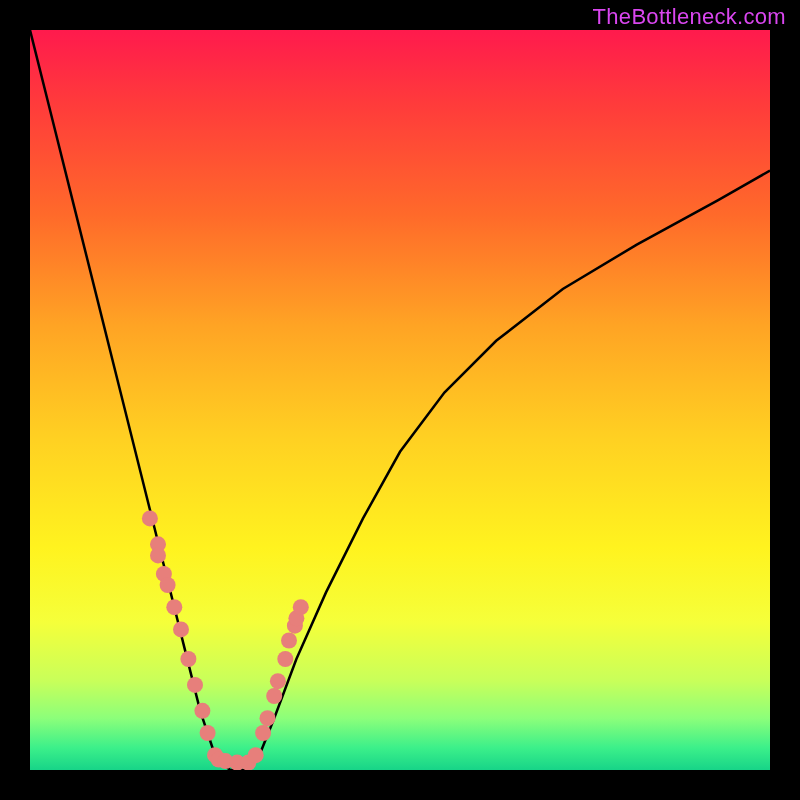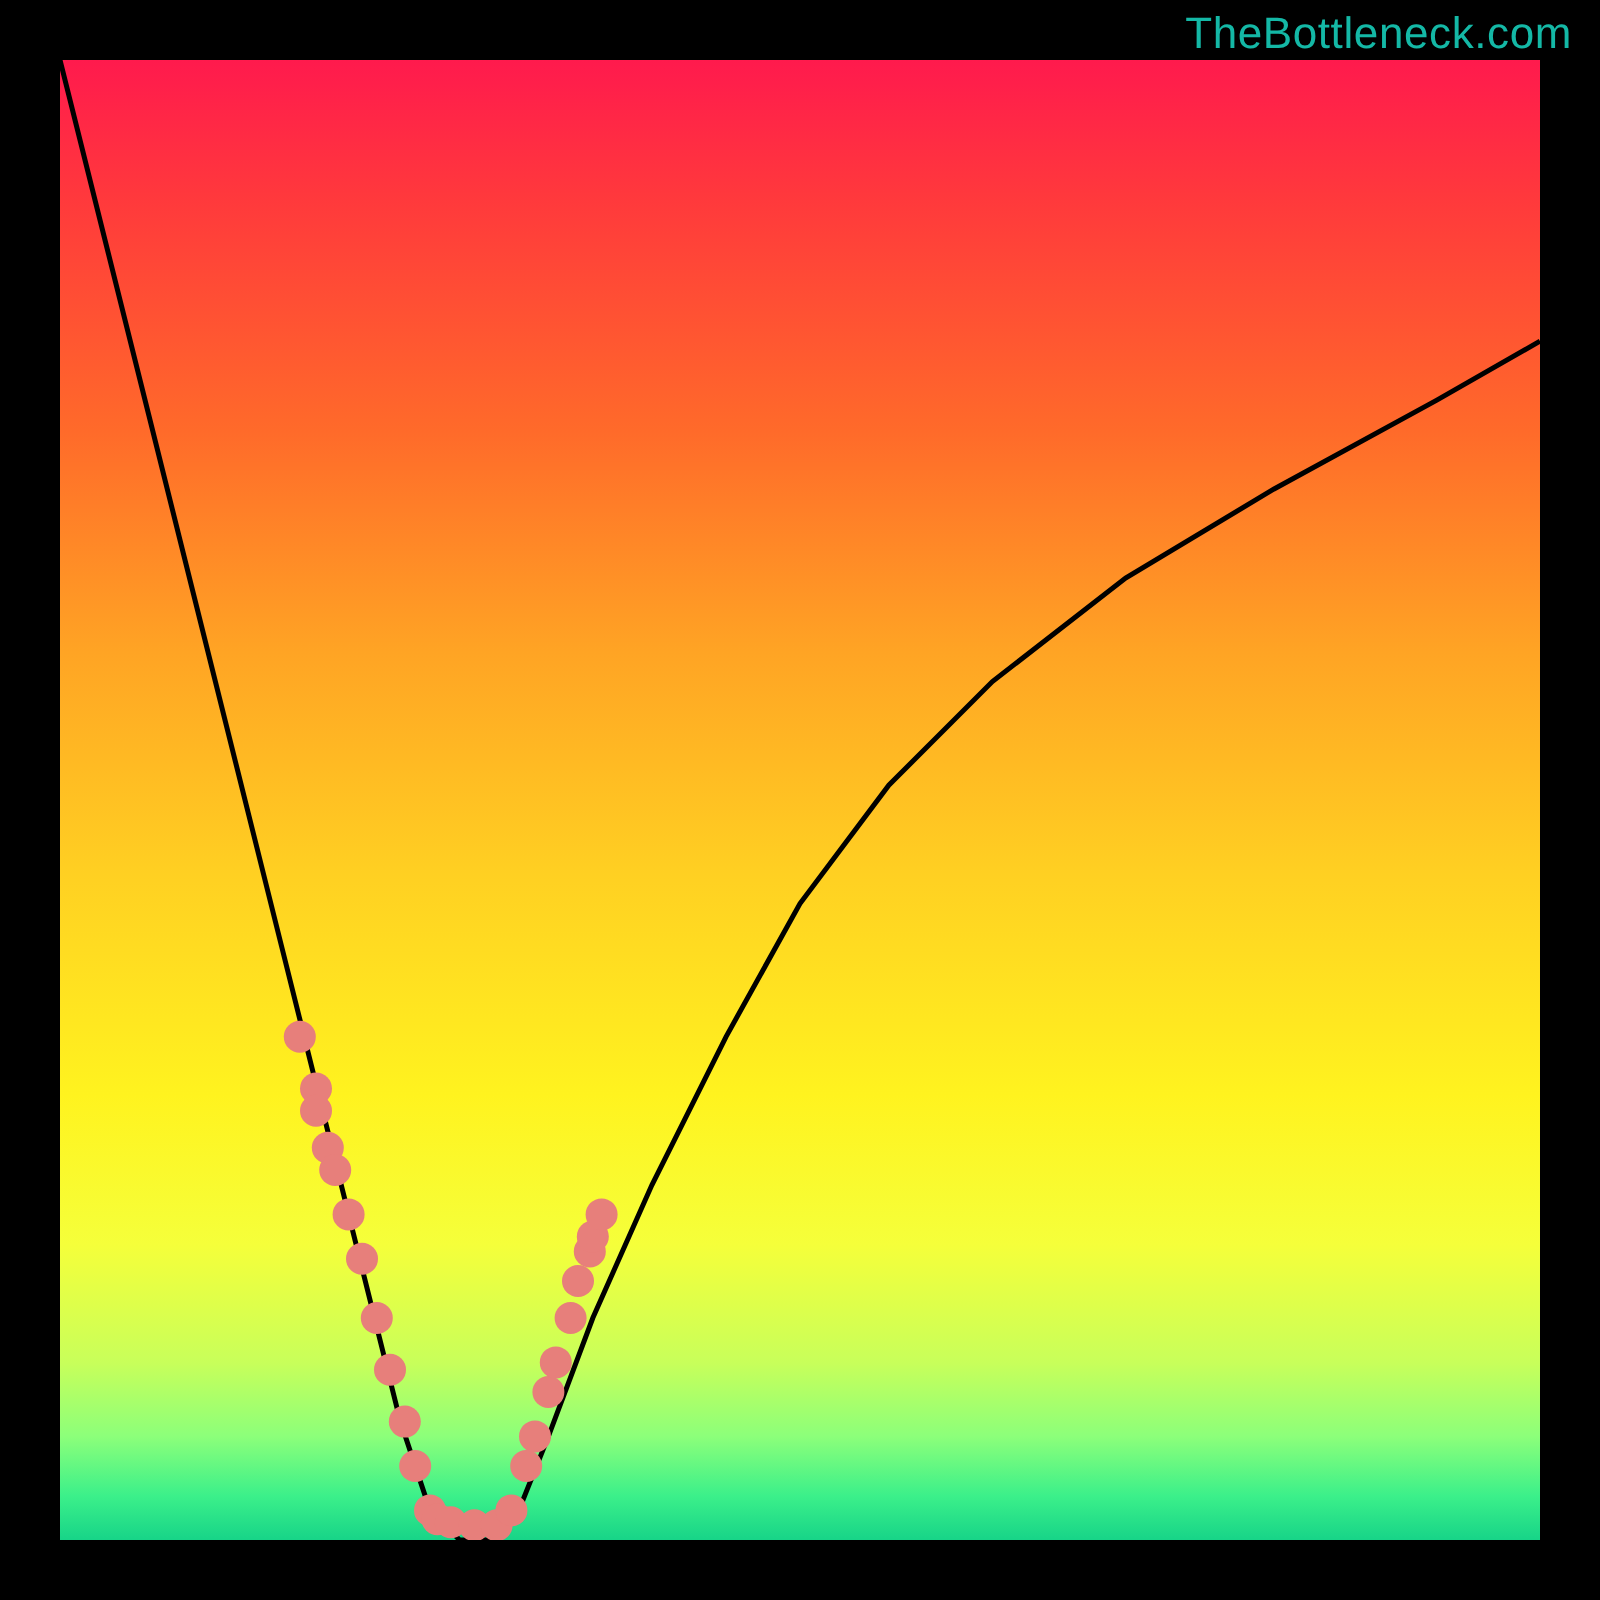--- a/index.html
+++ b/index.html
@@ -35,21 +35,21 @@
       #f5ff3a 80%,
       #c8ff5a 88%,
       #8cff7a 93%,
       #3cf08a 97%,
       #17d488 100%);
   }
   .watermark {
     position: absolute;
     top: 4px;
     right: 14px;
-    color: #14b8a6;
+    color: #d946ef;
     font-size: 22px;
     letter-spacing: 0.3px;
     font-weight: 500;
   }
   svg.curve {
     position: absolute;
     top: 0;
     left: 0;
     width: 740px;
     height: 740px;

